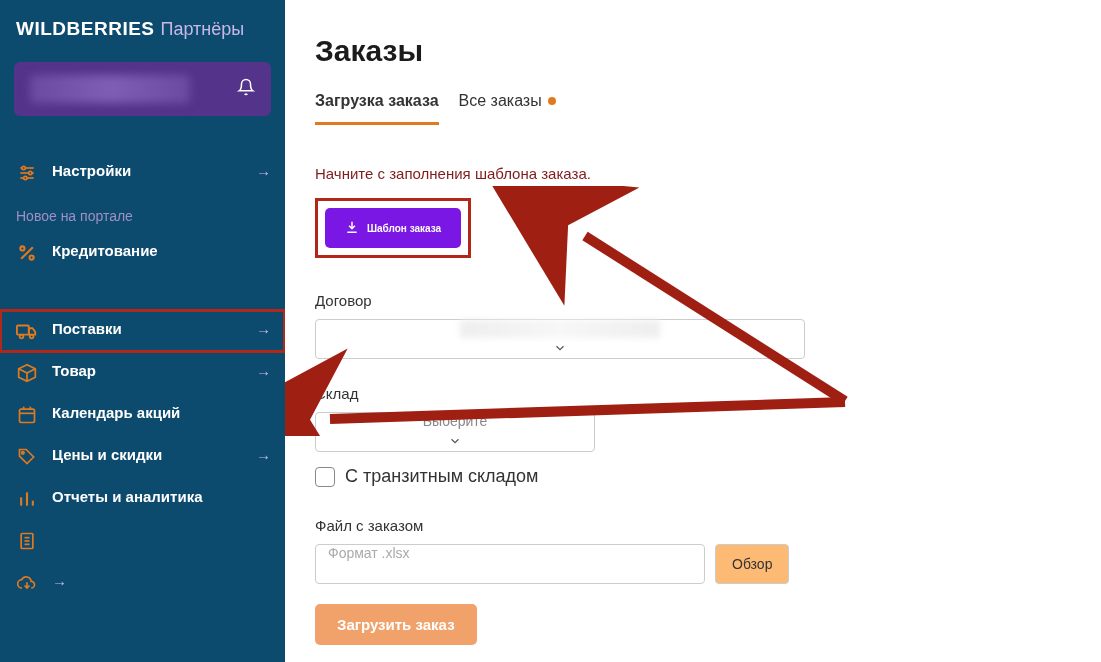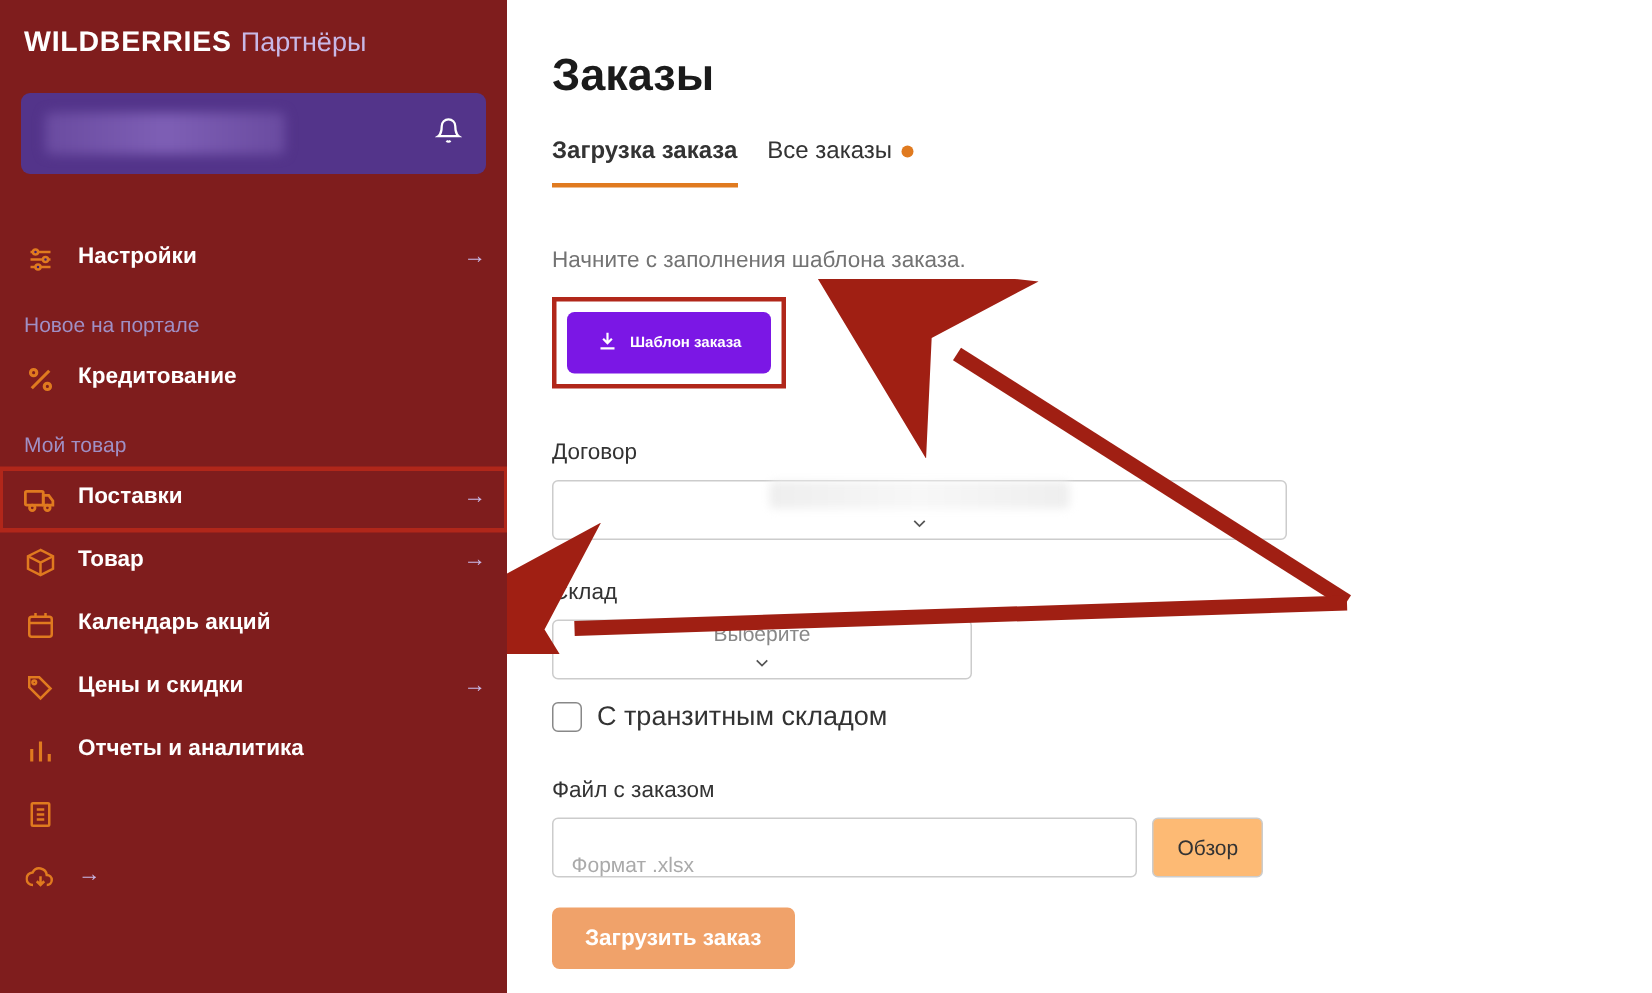--- a/index.html
+++ b/index.html
@@ -5,23 +5,23 @@
   * { box-sizing: border-box; margin: 0; padding: 0; }
   body {
     font-family: -apple-system, BlinkMacSystemFont, "Segoe UI", Arial, sans-serif;
     background: #f5f5f5;
     width: 1101px;
     height: 662px;
     overflow: hidden;
     display: flex;
   }
   .sidebar {
-    width: 338px;
+    width: 285px;
     height: 100%;
-    background: #7f1d1d;
+    background: #0c4a6e;
     color: #fff;
     padding: 18px 0 0 0;
     display: flex;
     flex-direction: column;
   }
   .brand {
     display: flex;
     align-items: baseline;
     gap: 6px;
     padding: 0 16px 14px 16px;
@@ -61,20 +61,21 @@
     display: flex;
     align-items: center;
     justify-content: center;
     color: #e07a1f;
   }
   .nav-item .label { flex: 1; font-weight: 600; }
   .nav-item .chev { color: #c8b8e6; }
   .nav-item.highlighted {
     outline: 3px solid #b1271a;
     outline-offset: -2px;
+    margin-top: 36px;
   }
   .nav-item.bold .label{ font-weight:700; }
   .nav-spacer { height: 18px; }
 
   .main {
     flex: 1;
     background: #fff;
     padding: 34px 0 0 0;
     position: relative;
     height: 100%;
@@ -107,21 +108,21 @@
   }
   .tab.active {
     border-bottom: 3px solid #e07a1f;
     font-weight: 600;
   }
   .tab .dot {
     width: 8px; height: 8px; border-radius: 50%;
     background: #e07a1f;
   }
 
-  .intro-text { font-size: 15px; color: #737373; margin-bottom: 16px; }
+  .intro-text { font-size: 15px; color: #7f1d1d; margin-bottom: 16px; }
   .template-btn-wrap {
     display: inline-block;
     padding: 7px;
     border: 3px solid #b1271a;
     margin-bottom: 34px;
   }
   .template-btn {
     background: #7b17e5;
     color: #fff;
     border: none;
@@ -157,21 +158,21 @@
     cursor: pointer;
   }
   .checkbox-box {
     width: 20px; height: 20px; border: 1.5px solid #888;
     border-radius: 4px;
   }
   .file-row { display: flex; gap: 10px; margin-bottom: 20px; }
   .file-input {
     border: 1px solid #ccc; border-radius: 4px; height: 40px;
     width: 390px; padding: 0 12px; font-size: 14px; color: #aaa;
-    display: flex; align-items: flex-end; background: #fff;
+    display: flex; align-items: flex-start; background: #fff;
   }
   .browse-btn {
     border: 1px solid #ccc; border-radius: 4px; height: 40px;
     padding: 0 16px; background: #fdba74; cursor: pointer;
     font-size: 14px; color: #333;
   }
   .upload-btn {
     background: #f0a26a; color: #fff; border: none;
     border-radius: 5px; padding: 12px 22px; font-size: 15px;
     font-weight: 600; cursor: pointer;
@@ -238,21 +239,20 @@
     <span class="icon">
       <svg width="20" height="20" viewBox="0 0 24 24" fill="none" stroke="currentColor" stroke-width="2.5">
           <line x1="19" y1="5" x2="5" y2="19"></line>
           <circle cx="6.5" cy="6.5" r="2.5"></circle>
           <circle cx="17.5" cy="17.5" r="2.5"></circle>
         </svg>
     </span>
     <span class="label">Кредитование</span>
   </div>
 
-  <div class="nav-section-label">Мой товар</div>
 
   <div class="nav-item highlighted bold">
     <span class="icon">
       <svg width="22" height="22" viewBox="0 0 24 24" fill="none" stroke="currentColor" stroke-width="2">
           <rect x="1" y="6" width="13" height="10" rx="1"></rect>
           <path d="M14 9h4l3 4v3h-7z"></path>
           <circle cx="6" cy="18" r="2"></circle>
           <circle cx="17" cy="18" r="2"></circle>
         </svg>
     </span>

